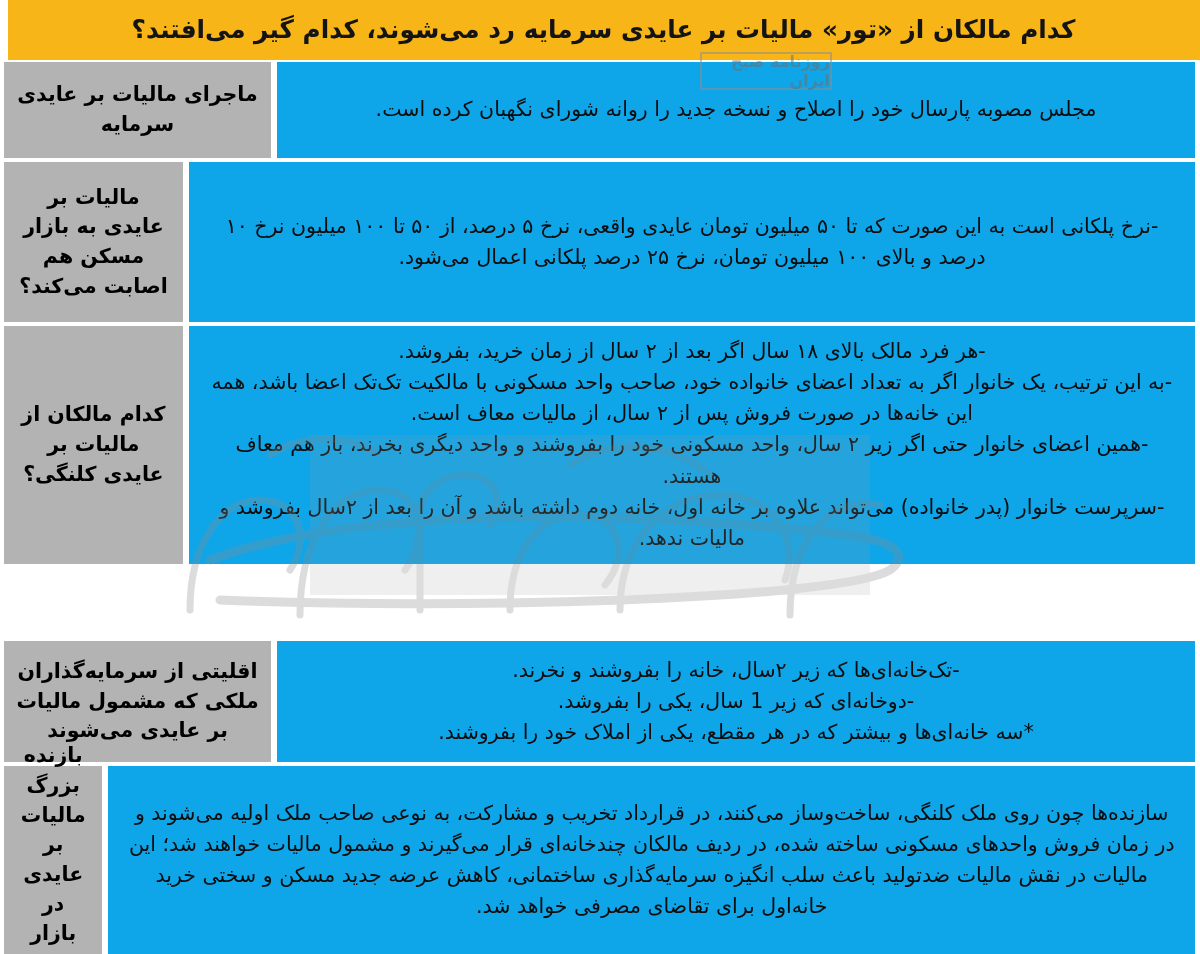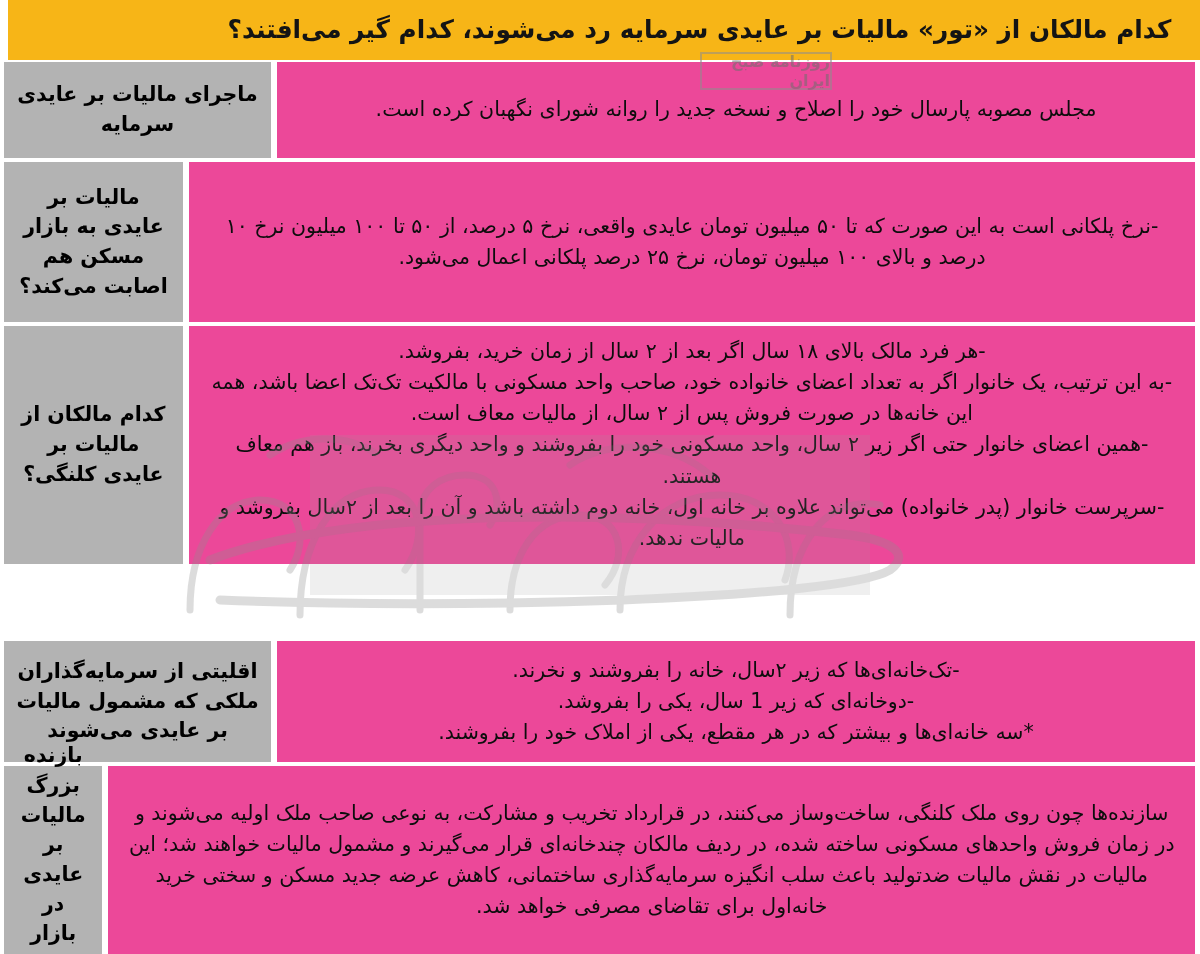--- a/index.html
+++ b/index.html
@@ -23,20 +23,21 @@
   
   .title-bar {
     position: absolute;
     left: 8px;
     top: 0px;
     width: 1192px;
     height: 60px;
     background: #f7b517;
     display: flex;
     align-items: center;
+    justify-content: center;
     box-sizing: border-box;
   }
   .title-bar .title-text {
     font-size: 25.5px;
     font-weight: bold;
     color: #141414;
     letter-spacing: -0.3px;
     line-height: 1.15;
     text-align: center;
     padding: 0 14px;
@@ -76,21 +77,21 @@
     font-weight: bold;
     color: #000000;
     line-height: 1.45;
     text-align: center;
     letter-spacing: -0.2px;
   }
   .cell-body {
     flex: 1 1 auto;
     margin-left: 6px;
     margin-right: 5px;
-    background: #ec4899;
+    background: #0ea5e9;
     display: flex;
     align-items: center;
     justify-content: center;
     box-sizing: border-box;
     padding: 20px 16px;
   }
   .cell-body .txt {
     font-size: 20.5px;
     color: #0d0d0d;
     line-height: 1.52;

